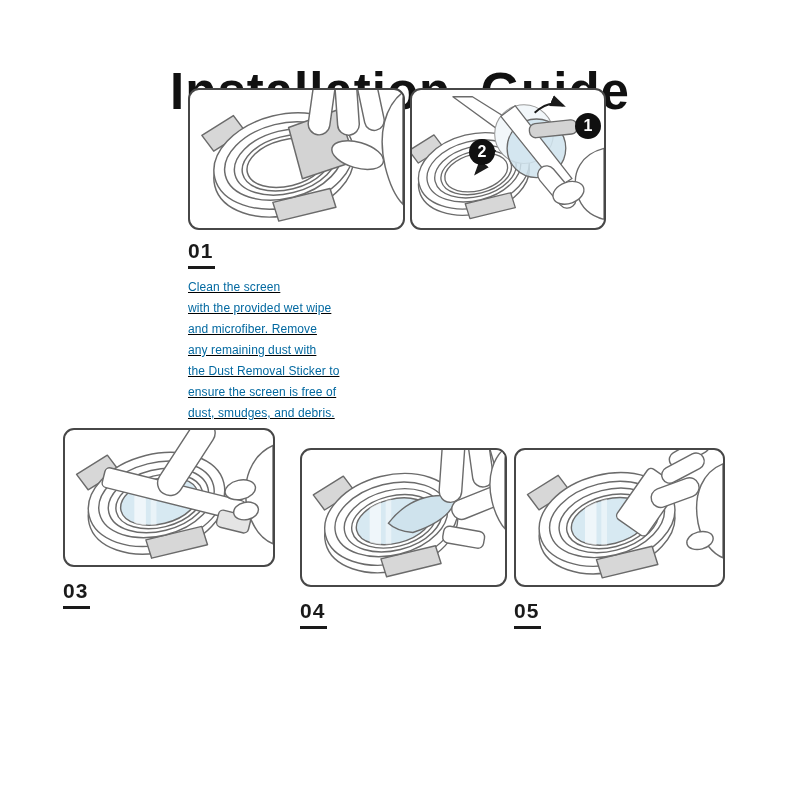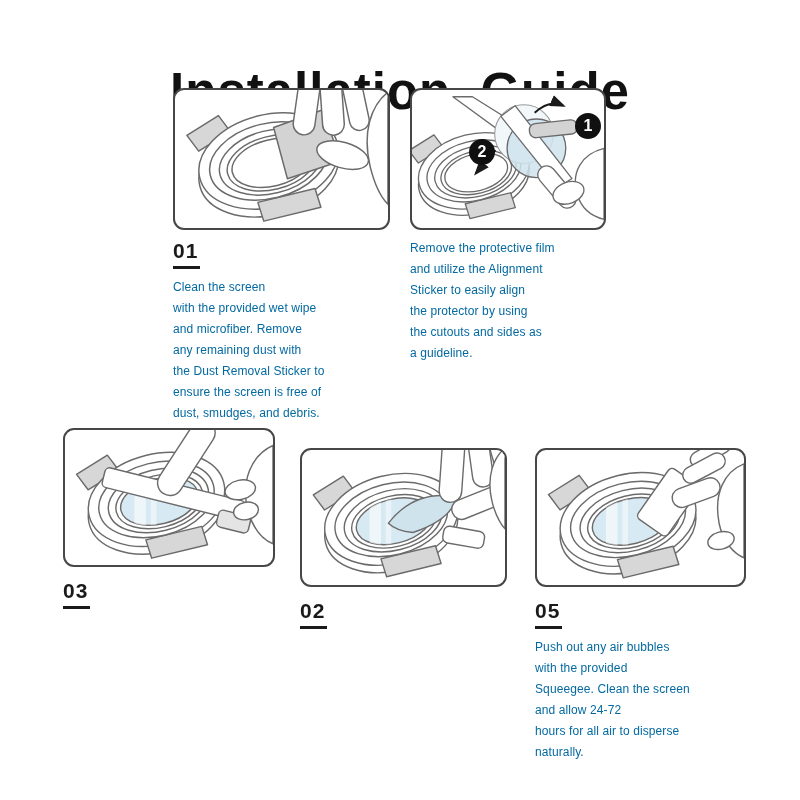--- a/index.html
+++ b/index.html
@@ -5,25 +5,25 @@
   html,body{margin:0;padding:0;}
   body{
     width:800px;height:800px;background:#ffffff;position:relative;overflow:hidden;
     font-family:"Liberation Sans",sans-serif;
   }
   .title{
     position:absolute;top:28px;left:0;right:0;text-align:center;
     font-size:51px;font-weight:bold;color:#111;letter-spacing:1px;word-spacing:14px;
   }
   .step{position:absolute;width:245px;}
-  .s1{left:173px;top:88px;}
+  .s1{left:188px;top:88px;text-decoration:underline;}
   .s2{left:410px;top:88px;}
   .s3{left:63px;top:428px;}
   .s4{left:300px;top:448px;}
-  .s5{left:535px;top:448px;}
+  .s5{left:514px;top:448px;}
   .illus{
     position:relative;border:2px solid #474747;border-radius:11px;background:#fff;overflow:hidden;
   }
   .s1 .illus{width:213px;height:138px;}
   .s2 .illus{width:192px;height:138px;}
   .s3 .illus{width:208px;height:135px;}
   .s4 .illus{width:203px;height:135px;}
   .s5 .illus{width:207px;height:135px;}
   .illus svg{display:block;width:100%;height:100%;}
   .num{margin-top:9px;}
@@ -108,26 +108,20 @@
       <path d="M94,60 L72,86" fill="none" stroke="#1a1a1a" stroke-width="2.2" marker-end="url(#ah2)"></path>
       <g fill="#fff" stroke="#6b6b6b" stroke-width="1.5">
         <rect x="135" y="80" width="20" height="56" rx="10" transform="rotate(-40 145 80)"></rect>
         <path d="M216,58 C192,64 178,84 186,110 C190,124 200,134 216,138 Z"></path>
         <ellipse cx="176" cy="108" rx="18" ry="12" transform="rotate(-20 176 108)"></ellipse>
       </g>
     </svg>
     <div class="badge" style="left:163px;top:23px;">1</div>
     <div class="badge" style="left:57px;top:49px;">2</div>
   </div>
-  <p class="txt">Remove the protective film
-and utilize the Alignment
-Sticker to easily align
-the protector by using
-the cutouts and sides as
-a guideline.</p>
 </section>
 
 <section class="step s3 row2">
   <div class="illus">
     <svg viewBox="0 0 216 140">
       <defs>
         <clipPath id="face3">
             <ellipse cx="98" cy="74" rx="41" ry="23.5" transform="rotate(-14 98 74)"></ellipse>
           </clipPath>
       </defs>
@@ -186,21 +180,21 @@
       <path d="M92,76 Q120,40 164,48 Q160,72 118,86 Q100,84 92,76 Z" fill="#cfe3ed" stroke="#6b6b6b" stroke-width="1.5"></path>
       <g fill="#fff" stroke="#6b6b6b" stroke-width="1.5">
         <rect x="150" y="-16" width="24" height="70" rx="12" transform="rotate(4 162 -16)"></rect>
         <rect x="175" y="-20" width="22" height="58" rx="11" transform="rotate(-8 186 -20)"></rect>
         <rect x="196" y="-18" width="20" height="50" rx="10" transform="rotate(-16 206 -18)"></rect>
         <rect x="158" y="44" width="58" height="21" rx="10" transform="rotate(-22 187 54)"></rect>
         <path d="M216,-4 C204,6 196,26 202,52 C206,70 214,80 216,82 Z"></path>
       </g>
     </svg>
   </div>
-  <div class="num"><span>02</span></div>
+  <div class="num"><span>04</span></div>
 </section>
 
 <section class="step s5 row2">
   <div class="illus">
     <svg viewBox="0 0 216 140">
       <defs>
         <clipPath id="face5">
             <ellipse cx="98" cy="74" rx="41" ry="23.5" transform="rotate(-14 98 74)"></ellipse>
           </clipPath>
       </defs>
@@ -222,19 +216,13 @@
       <g fill="#fff" stroke="#6b6b6b" stroke-width="1.5">
         <rect x="158" y="-6" width="46" height="16" rx="8" transform="rotate(-30 181 2)"></rect>
         <rect x="150" y="10" width="48" height="17" rx="8.5" transform="rotate(-28 174 18)"></rect>
         <rect x="140" y="34" width="52" height="20" rx="10" transform="rotate(-20 166 44)"></rect>
         <path d="M216,14 C196,22 184,44 190,76 C194,96 206,108 216,112 Z"></path>
         <ellipse cx="192" cy="94" rx="14" ry="9" transform="rotate(-15 192 94)"></ellipse>
       </g>
     </svg>
   </div>
   <div class="num"><span>05</span></div>
-  <p class="txt">Push out any air bubbles
-with the provided
-Squeegee. Clean the screen
-and allow 24-72
-hours for all air to disperse
-naturally.</p>
 </section>
 
 </body></html>

